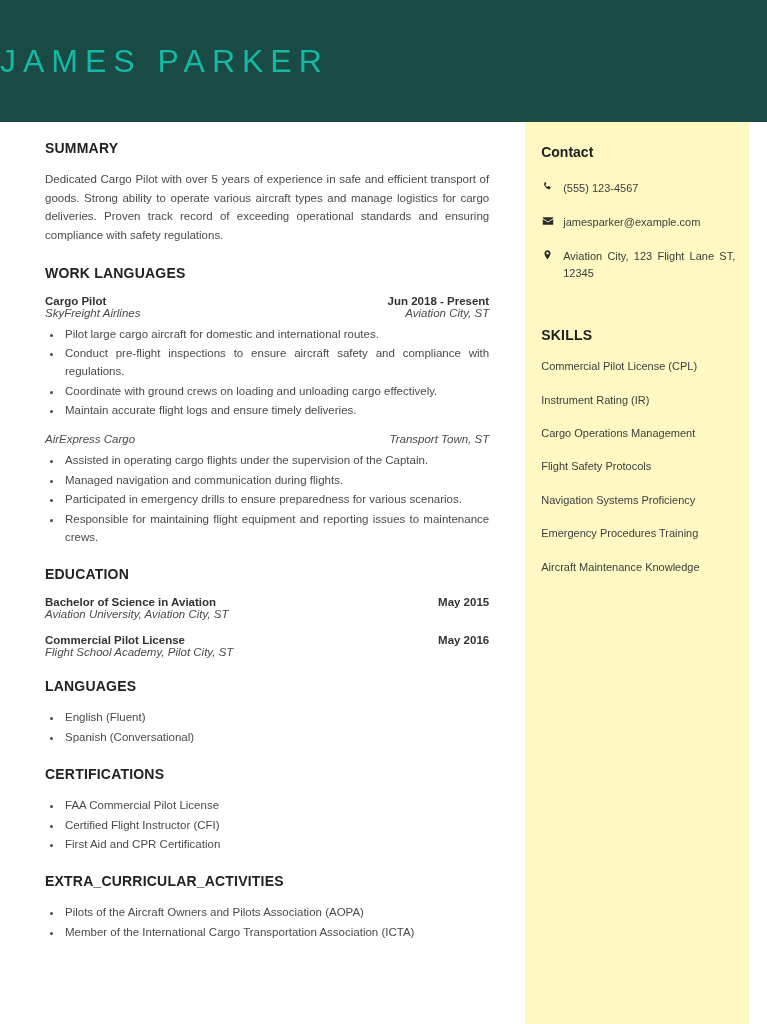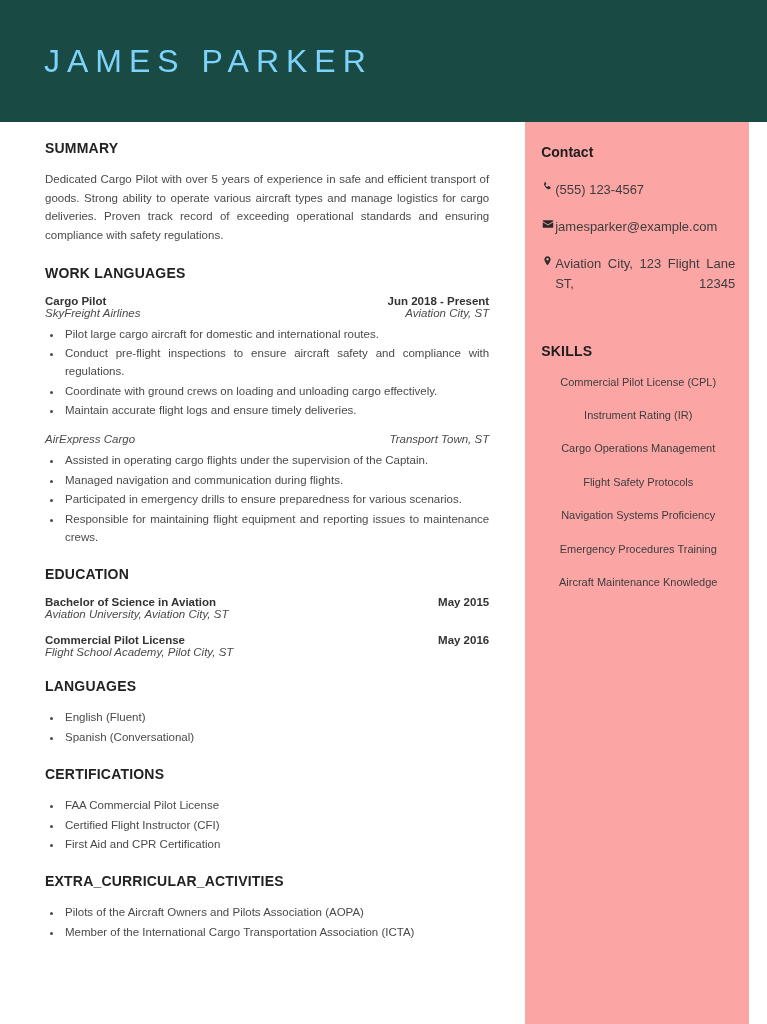--- a/index.html
+++ b/index.html
@@ -14,25 +14,24 @@
   }
 
   
   .header {
     height: 122px;
     background: #1a4a44;
     display: flex;
     align-items: center;
   }
   .full-name {
-    color: #7dd3fc;
+    color: #14b8a6;
     font-size: 32px;
     font-weight: 400;
     letter-spacing: 7px;
-    padding-left: 44px;
     line-height: 1;
   }
 
   
   .page {
     display: flex;
     align-items: stretch;
     height: 902px;
   }
   .main-col {
@@ -42,21 +41,21 @@
   .side-wrap {
     width: 270px;
     position: relative;
   }
   .sidebar {
     position: absolute;
     left: 0;
     top: 0;
     width: 224px;
     height: 902px;
-    background: #fca5a5;
+    background: #fef9c3;
     padding: 22px 14px 0 16px;
   }
 
   
   .sec-head {
     font-size: 14px;
     font-weight: bold;
     color: #222222;
     letter-spacing: 0.2px;
     margin: 0 0 14px 0;
@@ -129,23 +128,23 @@
   .side-head {
     font-size: 14px;
     font-weight: bold;
     color: #1d1d1d;
     letter-spacing: 0.2px;
     margin: 0 0 16px 0;
   }
   .contact-item {
     display: flex;
     align-items: flex-start;
-    gap: 1px;
+    gap: 9px;
     margin-bottom: 17px;
-    font-size: 13px;
+    font-size: 11px;
     line-height: 1.55;
     color: #3d3d3d;
   }
   .contact-icon {
     flex: 0 0 auto;
     width: 13px;
     padding-top: 1px;
     color: #2a2a2a;
     display: inline-flex;
     justify-content: center;
@@ -161,21 +160,20 @@
     content: "";
     display: inline-block;
     width: 100%;
   }
   .skills-block { margin-top: 28px; }
   .skill-item {
     font-size: 11px;
     color: #3d3d3d;
     line-height: 1.4;
     margin-bottom: 18px;
-    text-align: center;
   }
 </style>
 </head>
 <body>
 
 <div class="header">
   <div class="full-name">JAMES PARKER</div>
 </div>
 
 <div class="page">

